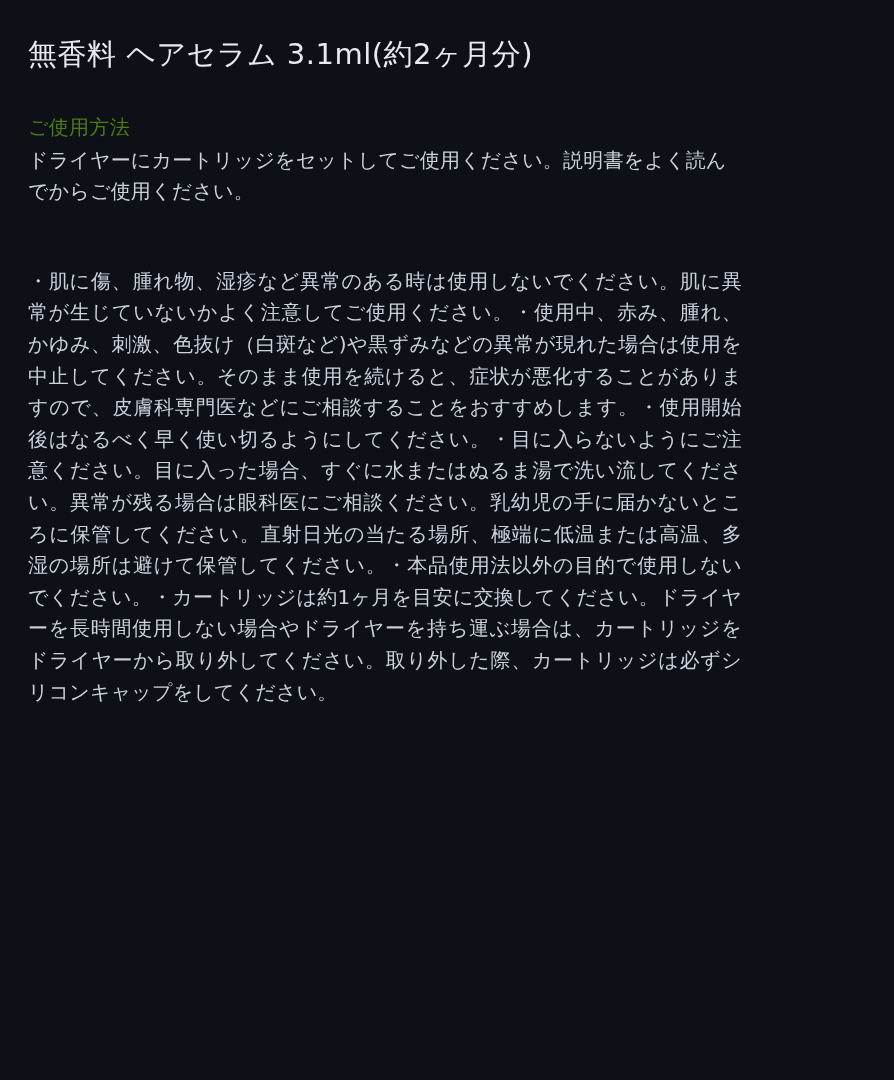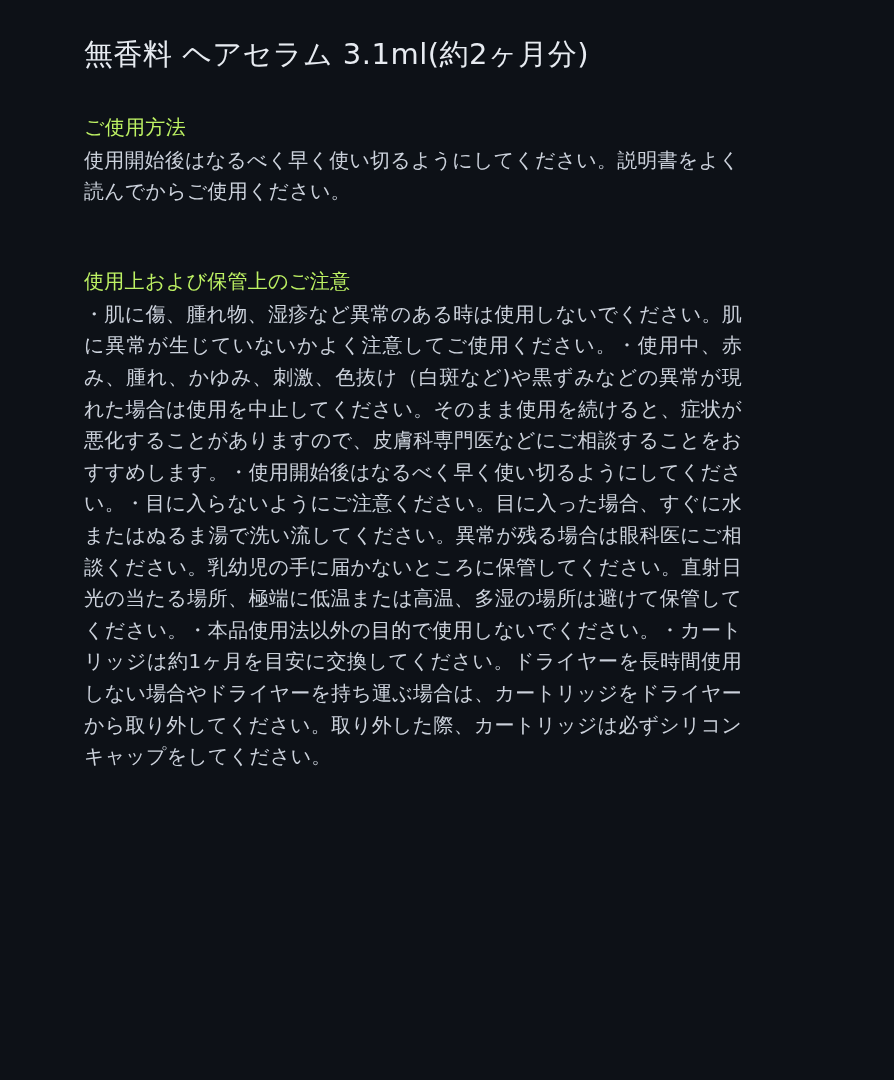--- a/index.html
+++ b/index.html
@@ -11,38 +11,38 @@
     width: 894px;
     min-height: 1080px;
     font-family: "DejaVu Sans", "Liberation Sans", sans-serif;
     color: #d5dae3;
     -webkit-font-smoothing: antialiased;
   }
   .page {
     width: 794px;
     min-height: 1080px;
     box-sizing: border-box;
-    padding: 36px 52px 24px 84px;
+    padding: 36px 52px 24px 28px;
     background: #0d1117;
   }
   .product-title {
     font-size: 29px;
     line-height: 1.3;
     color: #e7ebf1;
     font-weight: 400;
     margin: 0 0 38px 0;
     letter-spacing: 0.5px;
   }
   .section {
     margin-bottom: 30px;
   }
   .section-heading {
     font-size: 20px;
     line-height: 1.55;
-    color: #bef264;
+    color: #4d7c0f;
     margin: 0 0 2px 0;
     font-weight: 400;
     letter-spacing: 0.3px;
   }
   .section-body {
     font-size: 20px;
     line-height: 1.58;
     color: #ccd2dc;
     margin: 0;
     font-weight: 400;
@@ -62,27 +62,26 @@
 </style>
 </head>
 <body>
 
 <div class="page">
 
   <h1 class="product-title">無香料 ヘアセラム 3.1ml(約2ヶ月分)</h1>
 
   <div class="section">
     <p class="section-heading">ご使用方法</p>
-    <p class="section-body usage-body">使用開始後はなるべく早く使い切るようにしてください。説明書をよく読んでからご使用ください。</p>
+    <p class="section-body usage-body">ドライヤーにカートリッジをセットしてご使用ください。説明書をよく読んでからご使用ください。</p>
   </div>
 
   <div class="spacer-lg"></div>
 
   <div class="section">
-    <p class="section-heading">使用上および保管上のご注意</p>
     <p class="section-body">・肌に傷、腫れ物、湿疹など異常のある時は使用しないでください。肌に異常が生じていないかよく注意してご使用ください。・使用中、赤み、腫れ、かゆみ、刺激、色抜け（白斑など)や黒ずみなどの異常が現れた場合は使用を中止してください。そのまま使用を続けると、症状が悪化することがありますので、皮膚科専門医などにご相談することをおすすめします。・使用開始後はなるべく早く使い切るようにしてください。・目に入らないようにご注意ください。目に入った場合、すぐに水またはぬるま湯で洗い流してください。異常が残る場合は眼科医にご相談ください。乳幼児の手に届かないところに保管してください。直射日光の当たる場所、極端に低温または高温、多湿の場所は避けて保管してください。・本品使用法以外の目的で使用しないでください。・カートリッジは約1ヶ月を目安に交換してください。ドライヤーを長時間使用しない場合やドライヤーを持ち運ぶ場合は、カートリッジをドライヤーから取り外してください。取り外した際、カートリッジは必ずシリコンキャップをしてください。</p>
   </div>
 
   <div class="spacer-xl"></div>
 
   <div class="section">
   </div>
 
 </div>
 

